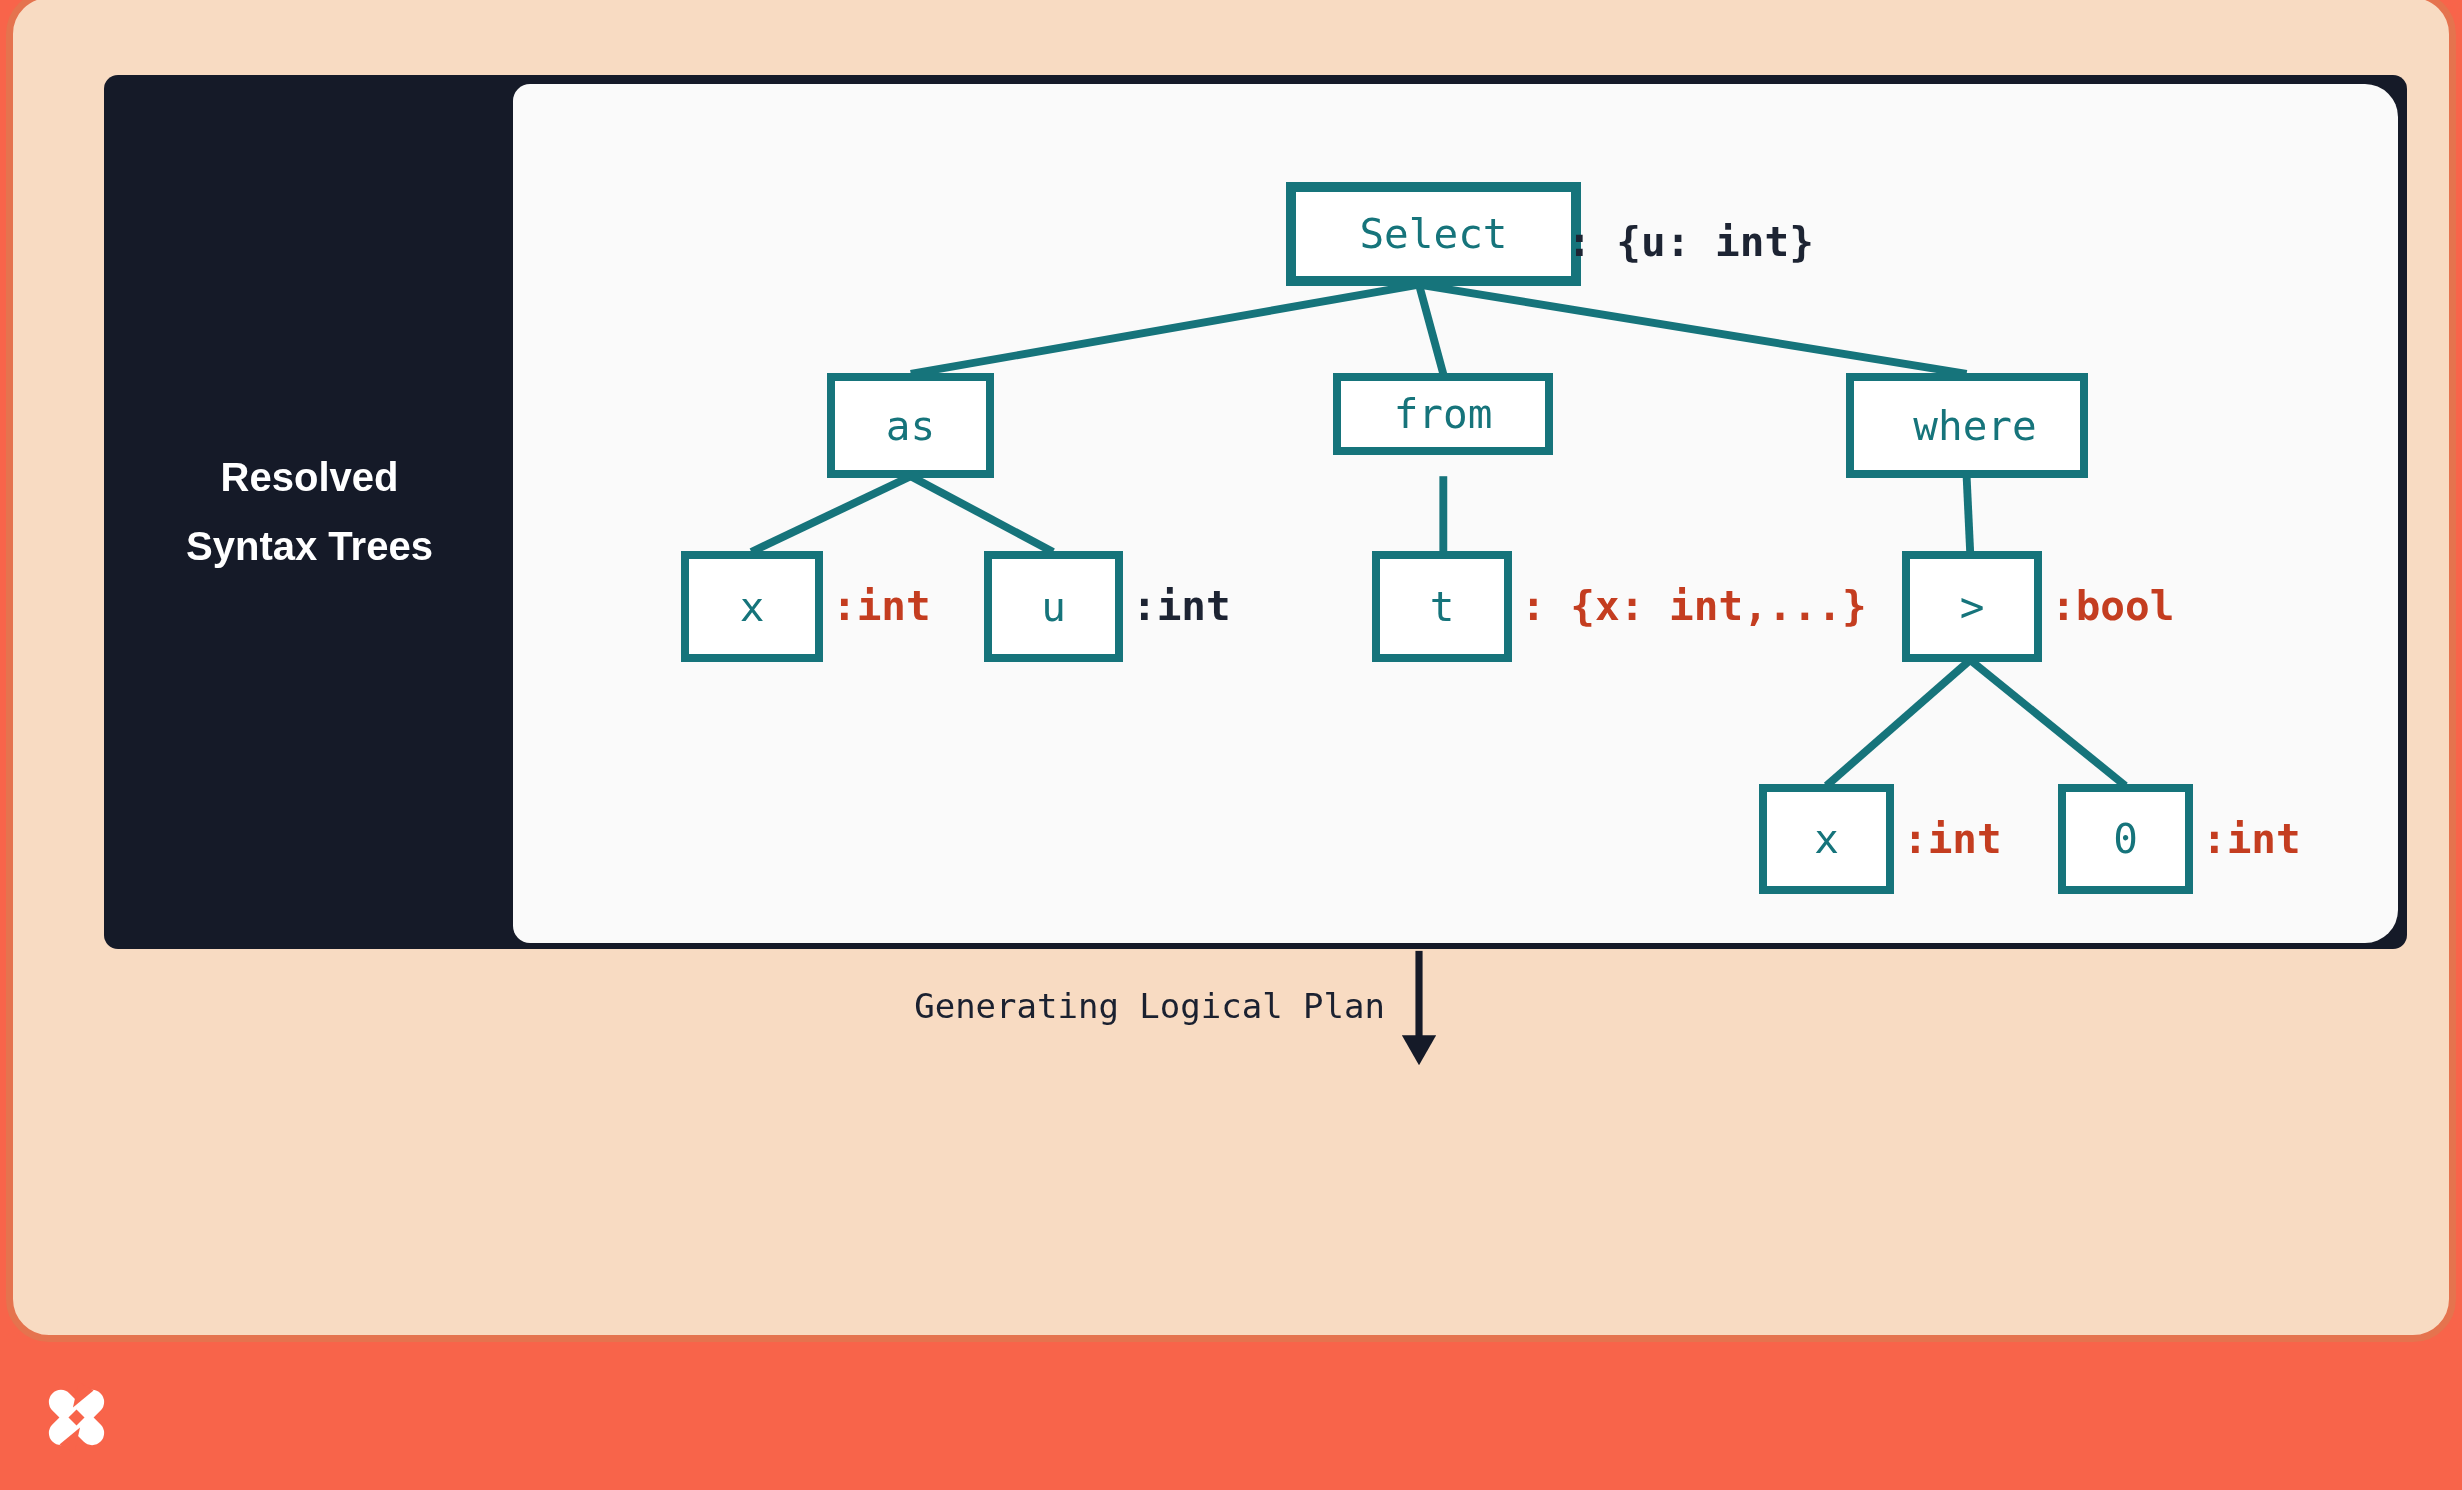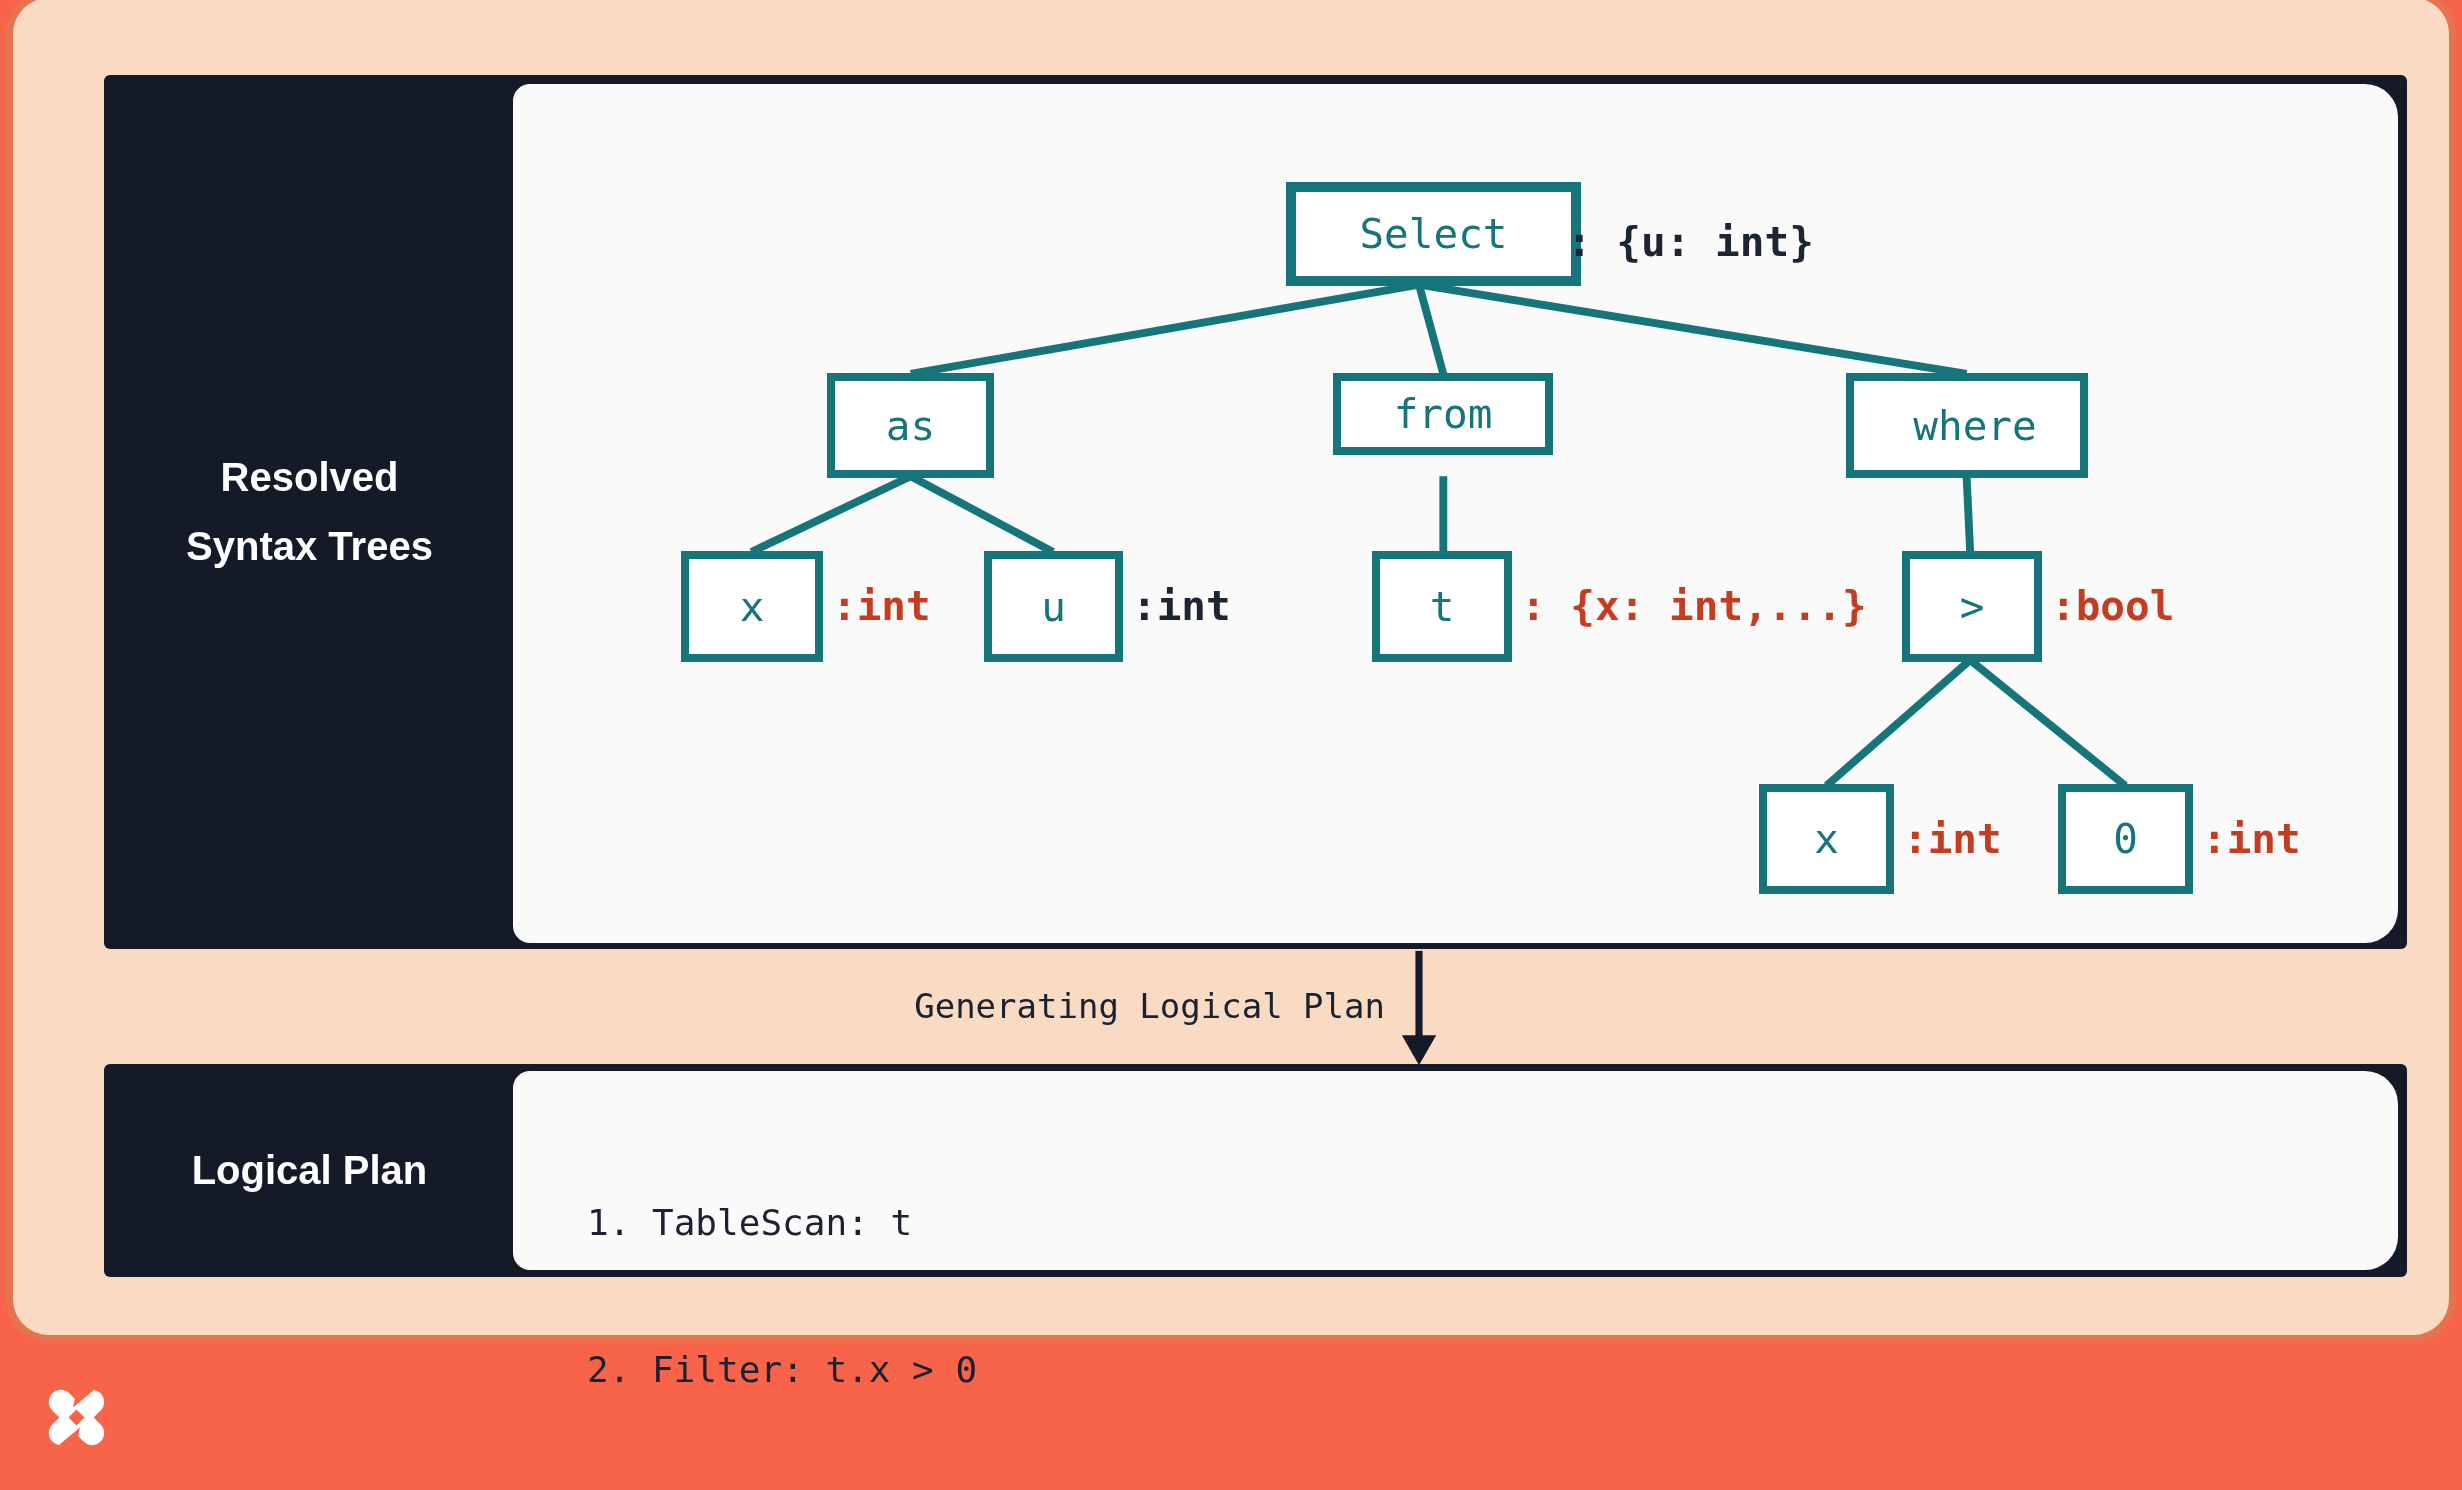--- a/index.html
+++ b/index.html
@@ -12,21 +12,21 @@
   .stage{position:absolute;left:0;top:0;width:2462px;height:1490px;}
 
   
   .card{
     position:absolute;left:5.7px;right:5.7px;top:-8.6px;height:1351px;
     background:#f8dbc2;border:7.1px solid #e5734e;border-radius:43px;
     box-sizing:border-box;
   }
 
   
-  .panel{position:absolute;background:#151a28;border-radius:6px;}
+  .panel{position:absolute;background:#151a28;border-radius:14px;}
   .panel-top{left:104px;top:75px;width:2303px;height:874px;}
   .panel-bottom{left:104px;top:1064px;width:2303px;height:213px;}
 
   .sidebar{
     position:absolute;left:0;top:0;bottom:0;width:411px;
     display:flex;align-items:center;justify-content:center;
     color:#ffffff;font-weight:bold;font-size:40px;line-height:69px;
     text-align:center;
   }
   .white-area{
@@ -107,32 +107,20 @@
   <section class="panel panel-top">
     <div class="sidebar">
       <div>
         <div>Resolved</div>
         <div>Syntax Trees</div>
       </div>
     </div>
     <div class="white-area white-top"></div>
   </section>
 
-  <section class="panel panel-bottom">
-    <div class="sidebar">
-      <div>Logical Plan</div>
-    </div>
-    <div class="white-area white-bottom">
-      <div class="plan-list">
-        <div>1. TableScan: t</div>
-        <div>2. Filter: t.x &gt; 0</div>
-        <div>3. Projection: t.x as u</div>
-      </div>
-    </div>
-  </section>
 
   <svg class="overlay" viewBox="0 0 3444 2084">
     <line class="edge" x1="1985" y1="398" x2="1274" y2="523"></line>
     <line class="edge" x1="1985" y1="398" x2="2019" y2="523"></line>
     <line class="edge" x1="1985" y1="398" x2="2751" y2="523"></line>
     <line class="edge" x1="1274" y1="666" x2="1051" y2="772"></line>
     <line class="edge" x1="1274" y1="666" x2="1473" y2="772"></line>
     <line class="edge" x1="2019" y1="666" x2="2019" y2="772"></line>
     <line class="edge" x1="2751" y1="666" x2="2756" y2="772"></line>
     <line class="edge" x1="2756" y1="923" x2="2555" y2="1099"></line>

